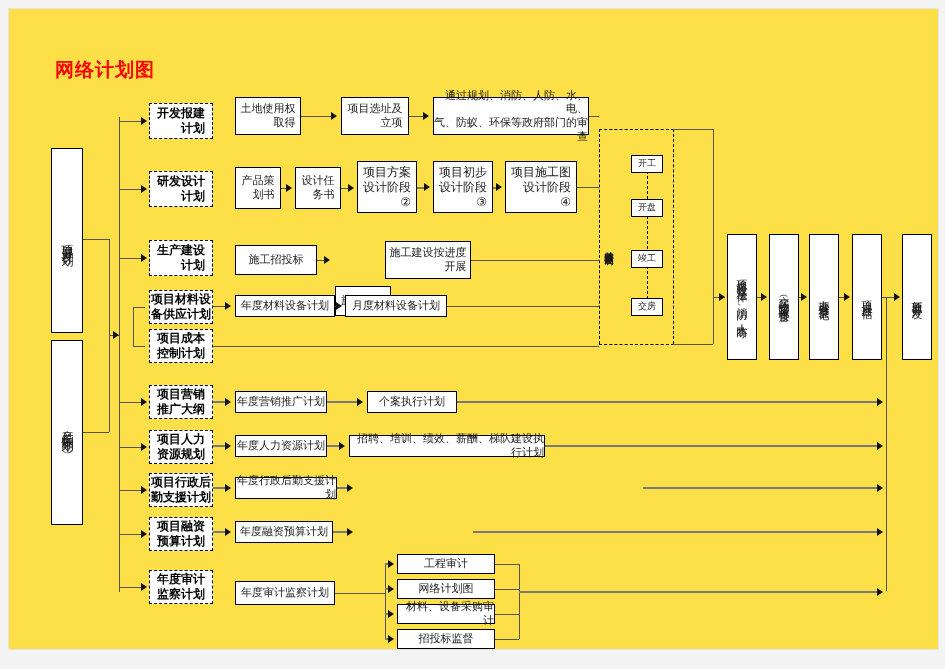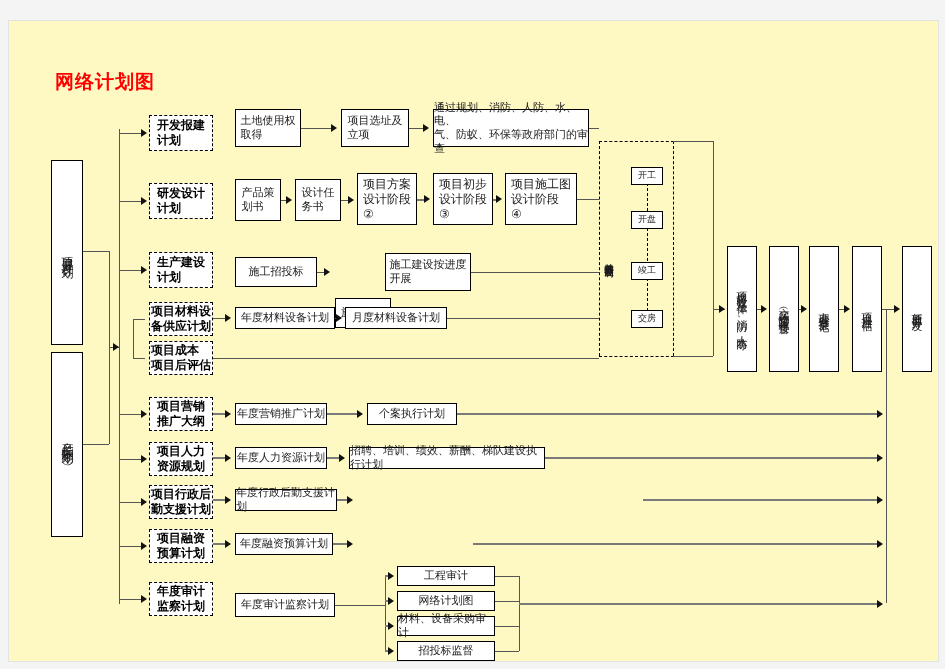--- a/index.html
+++ b/index.html
@@ -4,44 +4,44 @@
 <title>网络计划图</title>
 <style>
   html,body{margin:0;padding:0;}
   body{
     width:945px;height:669px;
     background:#f4f4f4;
     font-family:"Liberation Serif","DejaVu Serif",serif;
     overflow:hidden;
   }
   #page{
-    position:absolute;left:8px;top:20px;
+    position:absolute;left:8px;top:8px;
     width:929px;height:640px;
-    background:#fef9c3;
+    background:#fde047;
     border:1px solid #e3e3e3;
     overflow:hidden;
   }
   #canvas{position:absolute;left:0;top:0;width:929px;height:640px;}
 
   .title{
     position:absolute;
     color:#ff0000;
     font-family:"DejaVu Sans","Liberation Sans",sans-serif;
     font-weight:bold;
     font-size:19px;
     letter-spacing:1px;
     white-space:nowrap;
   }
 
   
   .node{
     position:absolute;
     box-sizing:border-box;
     display:flex;align-items:center;justify-content:center;
-    text-align:left;
+    text-align:right;
     background:#ffffff;
     color:#1a1a1a;
     line-height:1.25;
     white-space:pre-line;
   }
   .solid{border:1px solid #000000;}
   .dashed{
     border:1px dashed #000000;
     font-family:"DejaVu Sans","Liberation Sans",sans-serif;
     font-weight:bold;
@@ -94,21 +94,21 @@
 
     <div class="node dashed fs10" style="left:140px;top:94px;width:64px;height:36px;">开发报建
 计划</div>
     <div class="node dashed fs10" style="left:140px;top:162px;width:64px;height:36px;">研发设计
 计划</div>
     <div class="node dashed fs10" style="left:140px;top:231px;width:64px;height:36px;">生产建设
 计划</div>
     <div class="node dashed fs10" style="left:140px;top:281px;width:64px;height:34px;">项目材料设
 备供应计划</div>
     <div class="node dashed fs10" style="left:140px;top:320px;width:64px;height:34px;">项目成本
-项目后评估</div>
+控制计划</div>
     <div class="node dashed fs10" style="left:140px;top:376px;width:64px;height:34px;">项目营销
 推广大纲</div>
     <div class="node dashed fs10" style="left:140px;top:421px;width:64px;height:34px;">项目人力
 资源规划</div>
     <div class="node dashed fs10" style="left:140px;top:464px;width:64px;height:34px;">项目行政后
 勤支援计划</div>
     <div class="node dashed fs10" style="left:140px;top:508px;width:64px;height:34px;">项目融资
 预算计划</div>
     <div class="node dashed fs10" style="left:140px;top:561px;width:64px;height:34px;">年度审计
 监察计划</div>

